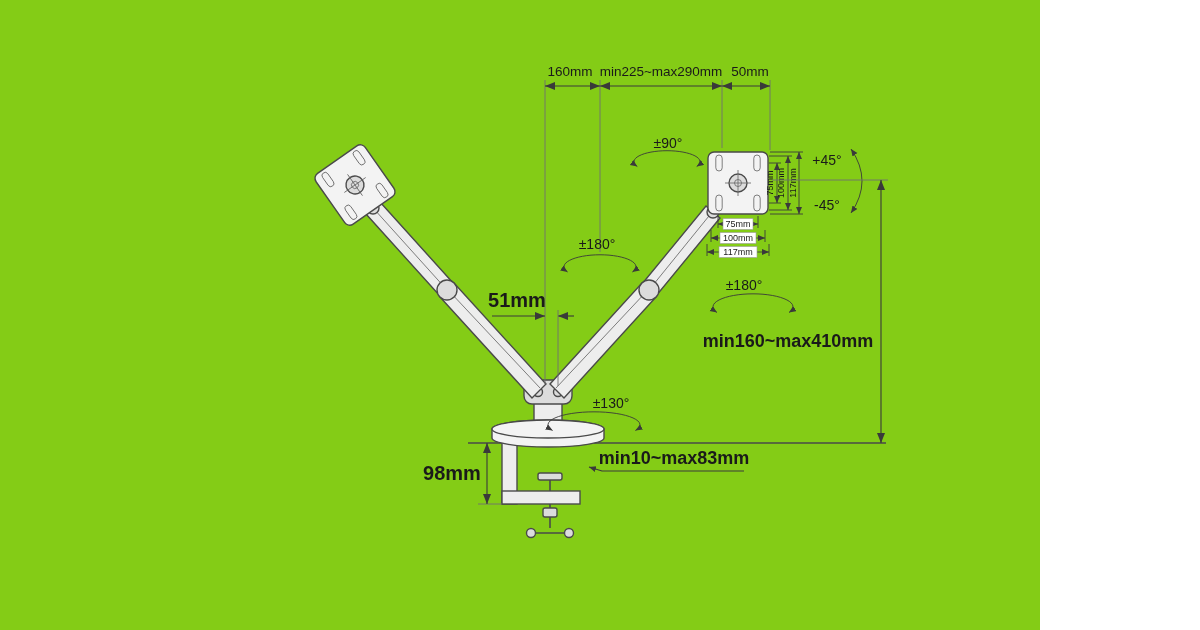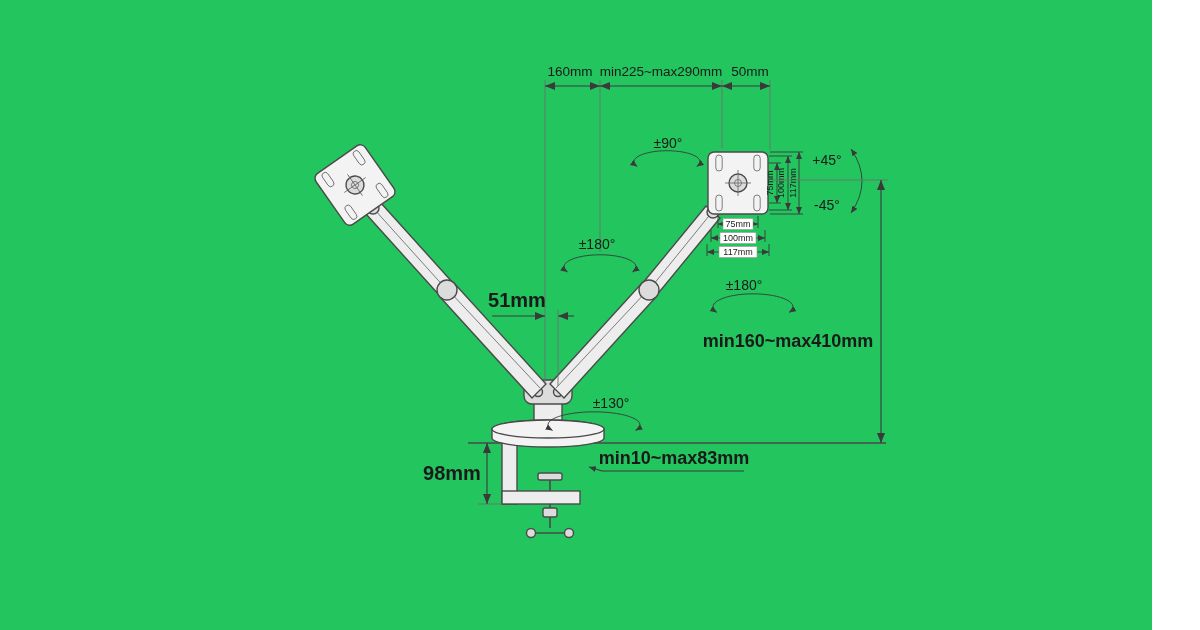--- a/index.html
+++ b/index.html
@@ -6,23 +6,23 @@
     margin: 0;
     padding: 0;
     background: #ffffff;
     width: 1200px;
     height: 630px;
     overflow: hidden;
     font-family: "Liberation Sans", sans-serif;
   }
   .stage {
     position: relative;
-    width: 1152px;
+    width: 1040px;
     height: 630px;
-    background: #22c55e;
+    background: #84cc16;
   }
   svg { display: block; }
   text {
     fill: #1a1a1a;
     font-family: "Liberation Sans", sans-serif;
   }
   .t-top   { font-size: 13.5px; }
   .t-ang   { font-size: 14px; }
   .t-big   { font-size: 20px; font-weight: 600; }
   .t-mid   { font-size: 18px; font-weight: 600; }

